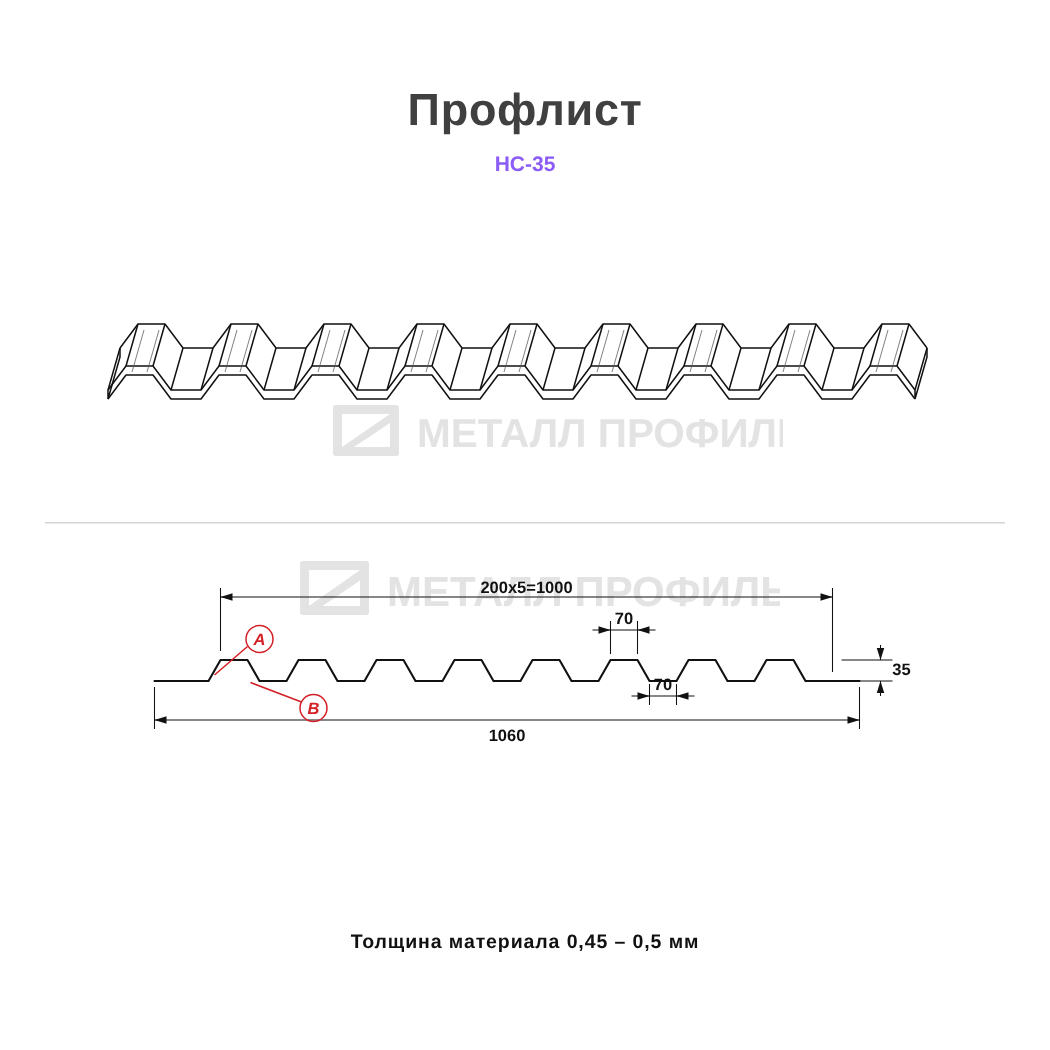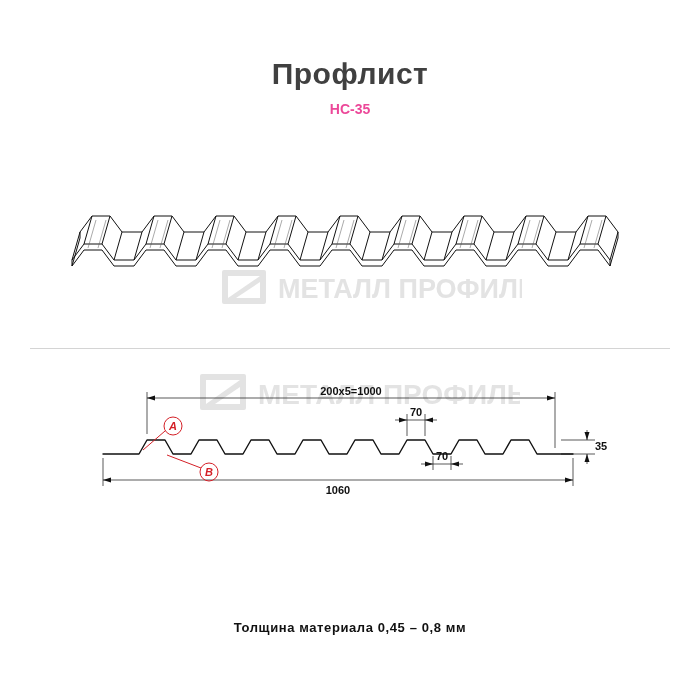--- a/index.html
+++ b/index.html
@@ -33,21 +33,21 @@
     color: #404040;
   }
   .subtitle {
     position: absolute;
     top: 101px;
     left: 0;
     width: 700px;
     text-align: center;
     font-size: 14px;
     font-weight: bold;
-    color: #ec4899;
+    color: #8b5cf6;
   }
   .footer-note {
     position: absolute;
     top: 620px;
     left: 0;
     width: 700px;
     text-align: center;
     font-size: 13px;
     font-weight: bold;
     letter-spacing: 0.6px;
@@ -216,15 +216,15 @@
         <circle cx="78" cy="48" r="9"></circle>
         <path d="M70 53 L48 72"></path>
         <circle cx="114" cy="94" r="9"></circle>
         <path d="M106 90 L72 77"></path>
       </g>
       <text class="balloon-text" x="78" y="52" text-anchor="middle">A</text>
       <text class="balloon-text" x="114" y="98" text-anchor="middle">B</text>
     </svg>
   </div>
 
-  <div class="footer-note">Толщина материала 0,45 – 0,8 мм</div>
+  <div class="footer-note">Толщина материала 0,45 – 0,5 мм</div>
 
 </div>
 
 </body></html>

